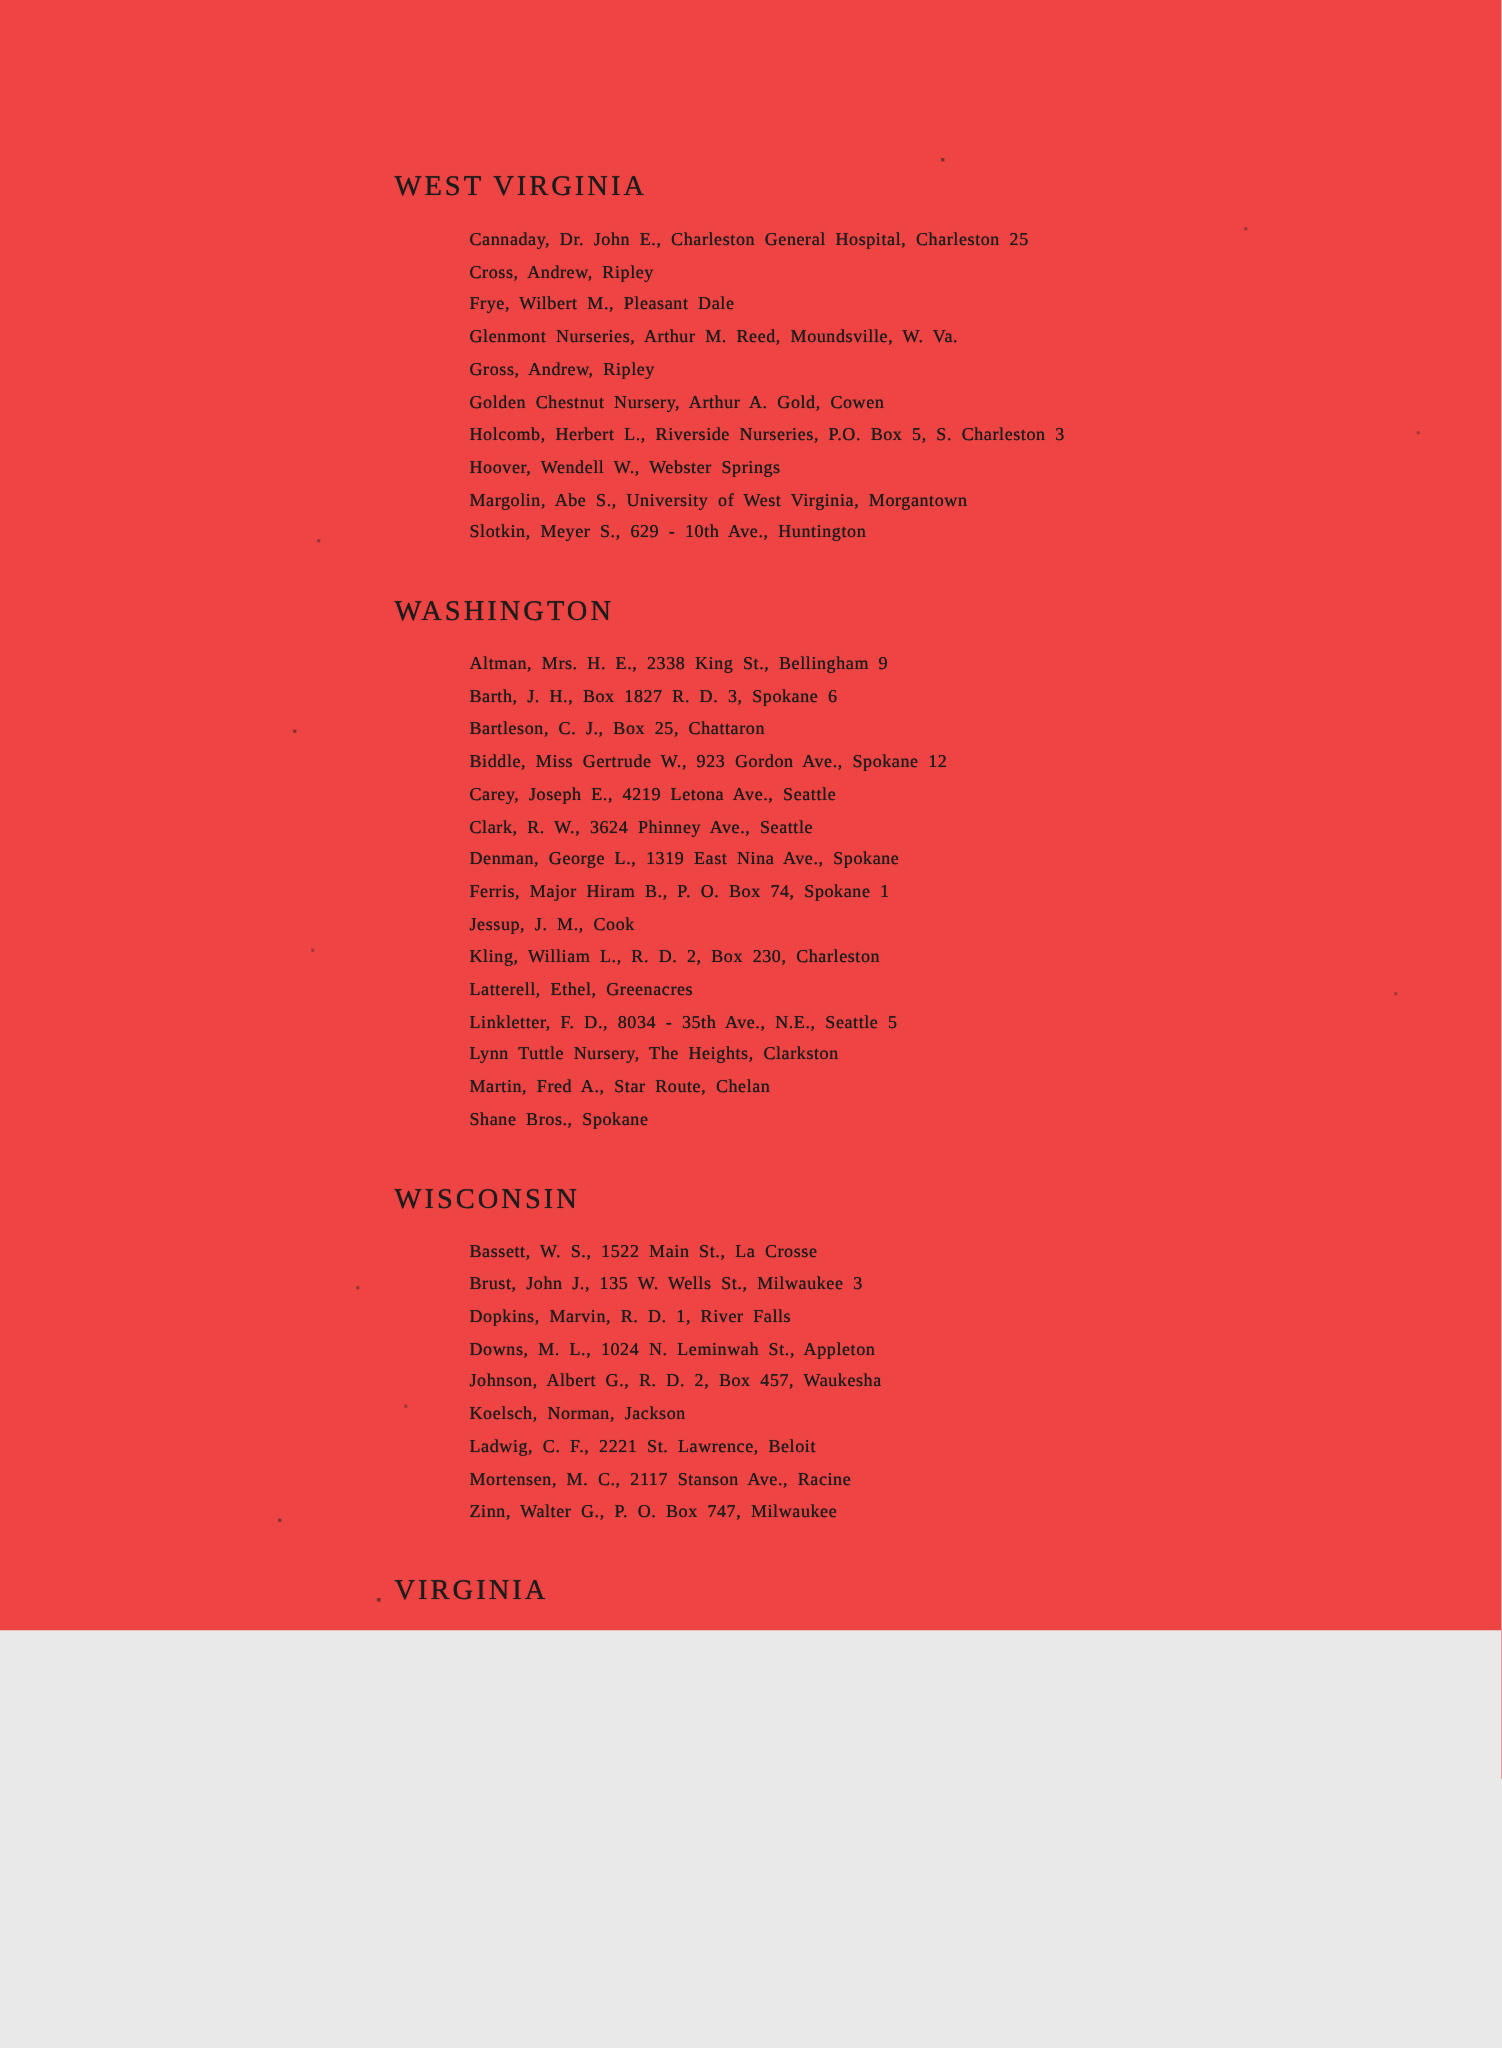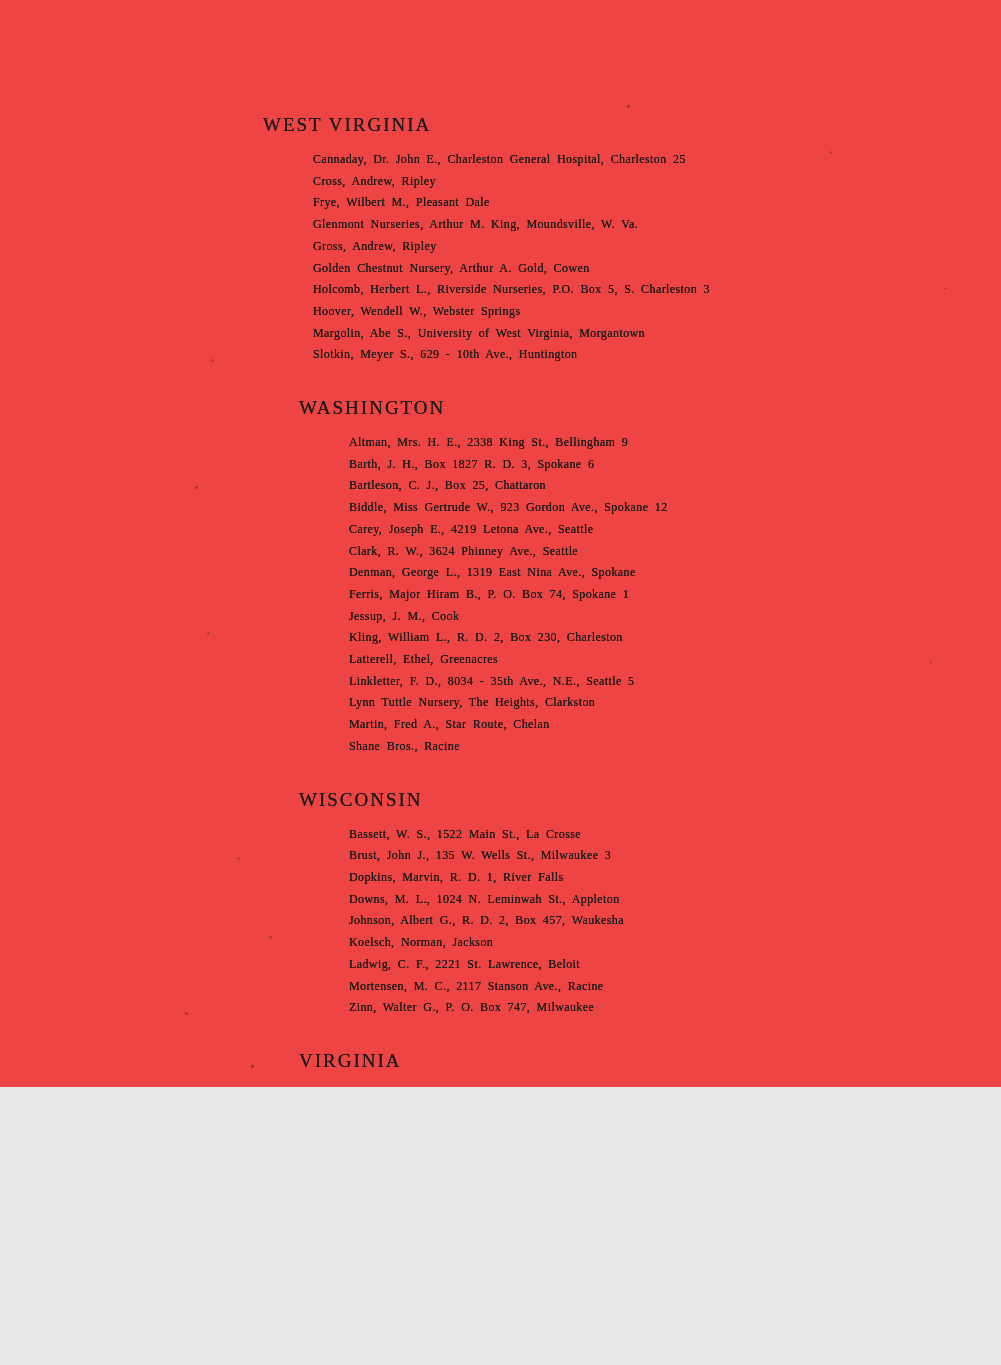--- a/index.html
+++ b/index.html
@@ -17,21 +17,21 @@
     font-family: "Liberation Serif", "DejaVu Serif", serif;
     color: #1c1c1c;
   }
   .content {
     position: absolute;
     top: 113px;
     left: 263px;
     width: 660px;
   }
   .state-section { margin: 0; }
-  .state-section + .state-section { margin-top: 30px; margin-left: 36px; }
+  .state-section + .state-section { margin-top: 30px; }
   .state-title {
     margin: 0 0 12px 0;
     font-size: 19px;
     line-height: 24px;
     font-weight: normal;
     letter-spacing: 2px;
     text-shadow: 0 0 0.6px currentColor;
   }
   .entry-list {
     margin: 0;
@@ -94,21 +94,21 @@
   <div class="content" id="sections-container">
   <section class="state-section">
     <h2 class="state-title">WEST VIRGINIA</h2>
     <ul class="entry-list">
   <li class="entry">Cannaday, Dr. John E., Charleston General Hospital, Charleston 25</li>
 
   <li class="entry">Cross, Andrew, Ripley</li>
 
   <li class="entry">Frye, Wilbert M., Pleasant Dale</li>
 
-  <li class="entry">Glenmont Nurseries, Arthur M. King, Moundsville, W. Va.</li>
+  <li class="entry">Glenmont Nurseries, Arthur M. Reed, Moundsville, W. Va.</li>
 
   <li class="entry">Gross, Andrew, Ripley</li>
 
   <li class="entry">Golden Chestnut Nursery, Arthur A. Gold, Cowen</li>
 
   <li class="entry">Holcomb, Herbert L., Riverside Nurseries, P.O. Box 5, S. Charleston 3</li>
 
   <li class="entry">Hoover, Wendell W., Webster Springs</li>
 
   <li class="entry">Margolin, Abe S., University of West Virginia, Morgantown</li>
@@ -142,21 +142,21 @@
 
   <li class="entry">Latterell, Ethel, Greenacres</li>
 
   <li class="entry">Linkletter, F. D., 8034 - 35th Ave., N.E., Seattle 5</li>
 
   <li class="entry">Lynn Tuttle Nursery, The Heights, Clarkston</li>
 
   <li class="entry">Martin, Fred A., Star Route, Chelan</li>
 
 
-  <li class="entry">Shane Bros., Racine</li>
+  <li class="entry">Shane Bros., Spokane</li>
 </ul>
   </section>
 
   <section class="state-section">
     <h2 class="state-title">WISCONSIN</h2>
     <ul class="entry-list">
   <li class="entry">Bassett, W. S., 1522 Main St., La Crosse</li>
 
   <li class="entry">Brust, John J., 135 W. Wells St., Milwaukee 3</li>
 

